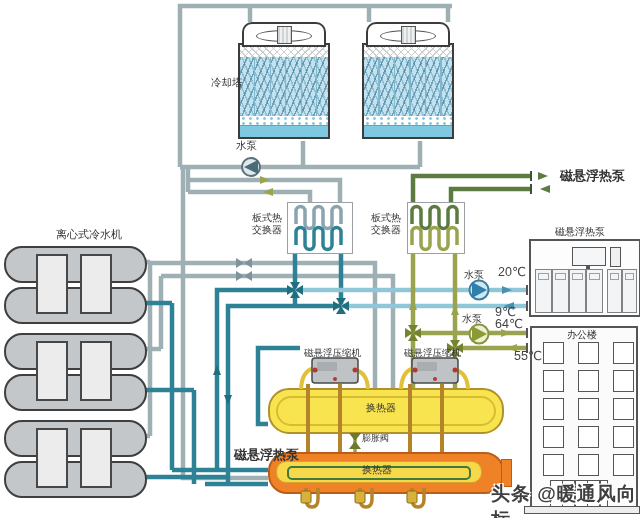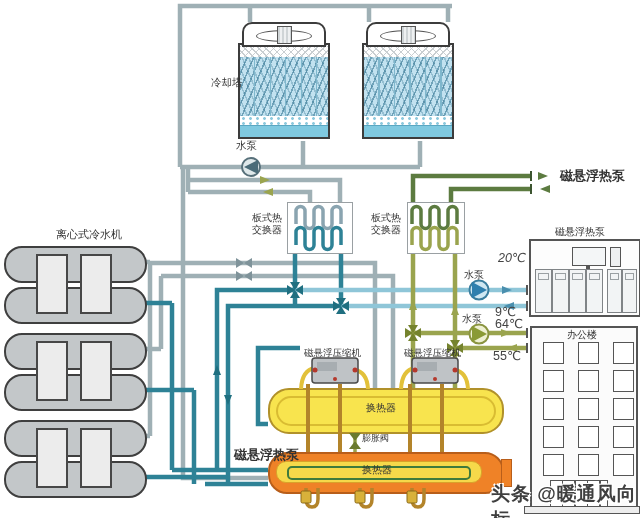--- a/index.html
+++ b/index.html
@@ -322,25 +322,25 @@
   <span class="lbl" style="left:236px;top:140px;">水泵</span>
   <span class="lbl" style="left:56px;top:228px;font-size:11px;">离心式冷水机</span>
   <span class="lbl" style="left:252px;top:212px;font-size:10px;">板式热</span>
   <span class="lbl" style="left:252px;top:224px;font-size:10px;">交换器</span>
   <span class="lbl" style="left:371px;top:212px;font-size:10px;">板式热</span>
   <span class="lbl" style="left:371px;top:224px;font-size:10px;">交换器</span>
   <span class="lbl lbl-big" style="left:560px;top:169px;">磁悬浮热泵</span>
   <span class="lbl" style="left:555px;top:226px;font-size:10px;">磁悬浮热泵</span>
   <span class="lbl" style="left:567px;top:329px;font-size:10px;">办公楼</span>
   <span class="lbl" style="left:464px;top:269px;font-size:10px;">水泵</span>
-  <span class="lbl lbl-temp" style="left:498px;top:252px;font-style:italic;">20℃</span>
+  <span class="lbl lbl-temp" style="left:498px;top:266px;">20℃</span>
   <span class="lbl lbl-temp" style="left:495px;top:306px;">9℃</span>
   <span class="lbl" style="left:462px;top:313px;font-size:10px;">水泵</span>
   <span class="lbl lbl-temp" style="left:495px;top:318px;">64℃</span>
-  <span class="lbl lbl-temp" style="left:493px;top:350px;">55℃</span>
+  <span class="lbl lbl-temp" style="left:514px;top:350px;">55℃</span>
   <span class="lbl" style="left:304px;top:348px;font-size:9.5px;">磁悬浮压缩机</span>
   <span class="lbl" style="left:404px;top:348px;font-size:9.5px;">磁悬浮压缩机</span>
   <span class="lbl" style="left:366px;top:402px;font-size:10px;">换热器</span>
   <span class="lbl lbl-big" style="left:234px;top:448px;">磁悬浮热泵</span>
   <span class="lbl lbl-sm" style="left:362px;top:434px;">膨胀阀</span>
   <span class="lbl" style="left:362px;top:464px;font-size:10px;">换热器</span>
   <span class="watermark" style="left:491px;top:481px;">头条 @暖通风向标</span>
 
 </div>
 

